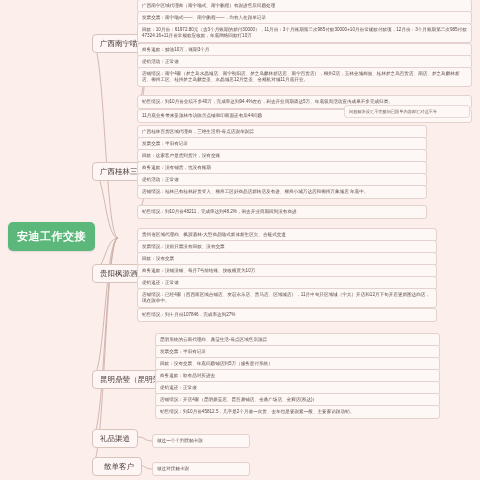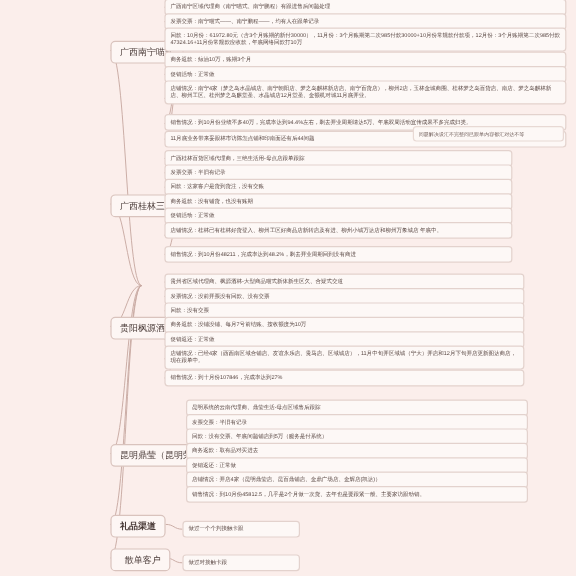--- a/index.html
+++ b/index.html
@@ -90,20 +90,23 @@
       <path d="M 183 378 C 169 378, 169 376, 155 376" fill="none" stroke="#c9aaa3" stroke-width="0.8"></path>
       <path d="M 183 378 C 169 378, 169 388, 155 388" fill="none" stroke="#c9aaa3" stroke-width="0.8"></path>
       <path d="M 183 378 C 169 378, 169 400, 155 400" fill="none" stroke="#c9aaa3" stroke-width="0.8"></path>
       <path d="M 183 378 C 169 378, 169 412, 155 412" fill="none" stroke="#c9aaa3" stroke-width="0.8"></path>
       <path d="M 118 238 C 105 238, 105 437, 92 437" fill="none" stroke="#c9aaa3" stroke-width="0.8"></path>
       <path d="M 138 437 C 145 437, 145 441, 152 441" fill="none" stroke="#c9aaa3" stroke-width="0.8"></path>
       <path d="M 118 238 C 105 238, 105 465, 92 465" fill="none" stroke="#c9aaa3" stroke-width="0.8"></path>
       <path d="M 138 465 C 145 465, 145 469, 152 469" fill="none" stroke="#c9aaa3" stroke-width="0.8"></path>
     </svg>
 
+  <div class="root" id="root-node">
+    <span>安迪工作交接</span>
+  </div>
 
   <div id="branch-layer">
       <div class="branch" style="left: 92px; top: 34px;"><span>广西南宁喵式</span></div>
       <div class="leaf" style="left: 137px; top: -1px; width: 335px;"><span>广西南宁区域代理商（南宁喵式、南宁鹏程）有跟进售后问题处理</span></div>
       <div class="leaf" style="left: 137px; top: 11px; width: 335px;"><span>发票交票：南宁喵式——、南宁鹏程——，均有人在跟单记录</span></div>
       <div class="leaf" style="left: 137px; top: 23px; width: 335px;"><span>回款：10月份：61972.80元（含3个月账期的新付30000），11月份：3个月账期第二次985付款30000+10月份常规款付款项，12月份：3个月账期第二次985付款47324.16+11月份常规款应收款，年底网络回款打10万</span></div>
       <div class="leaf" style="left: 137px; top: 43px; width: 335px;"><span>商务返款：鲸油10万，账期3个月</span></div>
       <div class="leaf" style="left: 137px; top: 55px; width: 335px;"><span>促销活动：正常做</span></div>
       <div class="leaf" style="left: 137px; top: 67px; width: 335px;"><span>店铺情况：南宁4家（梦之岛水晶城店、南宁朝阳店、梦之岛麒林新店店、南宁百货店），柳州2店，玉林金城商圈、桂林梦之岛百货店、南店、梦之岛麒林新店、柳州工区、桂州梦之岛麒堂圣、水晶城店12月堂圣、金额机对城11月底开业。</span></div>
       <div class="leaf" style="left: 137px; top: 95px; width: 335px;"><span>销售情况：到10月份业绩不多40万，完成率达到94.4%左右，剩去开业周期请达5万、年底双周活动宣传成果不多完成归类。</span></div>
@@ -126,18 +129,18 @@
       <div class="leaf" style="left: 137px; top: 288px; width: 300px;"><span>店铺情况：已经4家（西西南区域合铺店、友谊永乐店、贵马店、区域城店），11月中旬开区域城（宁大）开店和12月下旬开店更新图达商店，现在跟单中。</span></div>
       <div class="leaf" style="left: 137px; top: 308px; width: 300px;"><span>销售情况：到十月份107846，完成率达到27%</span></div>
       <div class="branch" style="left: 92px; top: 370px;"><span>昆明鼎莹（昆明荣经）</span></div>
       <div class="leaf" style="left: 155px; top: 333px; width: 285px;"><span>昆明系统的云南代理商、鼎莹生活-母点区域售后跟踪</span></div>
       <div class="leaf" style="left: 155px; top: 345px; width: 285px;"><span>发票交票：半旧有记录</span></div>
       <div class="leaf" style="left: 155px; top: 357px; width: 285px;"><span>回款：没有交票、年底问题铺店到5万（服务是付系统）</span></div>
       <div class="leaf" style="left: 155px; top: 369px; width: 285px;"><span>商务返款：取有品对买进去</span></div>
       <div class="leaf" style="left: 155px; top: 381px; width: 285px;"><span>促销返还：正常做</span></div>
       <div class="leaf" style="left: 155px; top: 393px; width: 285px;"><span>店铺情况：开店4家（昆明鼎莹店、昆百鼎铺店、金鼎广场店、金辉店(凯达)）</span></div>
       <div class="leaf" style="left: 155px; top: 405px; width: 285px;"><span>销售情况：到10月份45812.5，几乎是2个月做一次货、去年也是要跟紧一般、主要家访跟动销。</span></div>
-      <div class="branch" style="left: 92px; top: 429px; font-weight: bold;"><span>礼品渠道</span></div>
+      <div class="branch" style="left: 92px; top: 429px;"><span>礼品渠道</span></div>
       <div class="leaf" style="left: 152px; top: 434px; width: 98px;"><span>做过一个个判接触卡跟</span></div>
       <div class="branch" style="left: 92px; top: 457px; padding-left: 11px;"><span>散单客户</span></div>
       <div class="leaf" style="left: 152px; top: 462px; width: 98px;"><span>做过对接触卡跟</span></div>
     </div>
 </div>
 
 </body></html>

